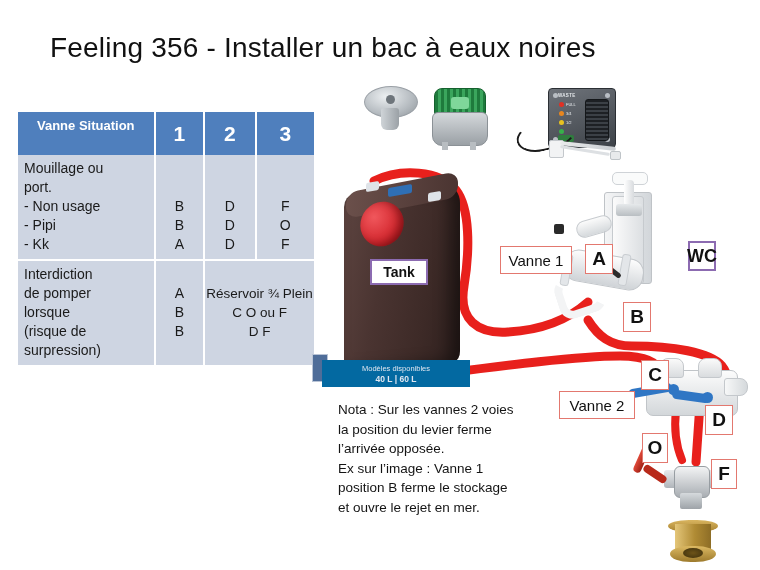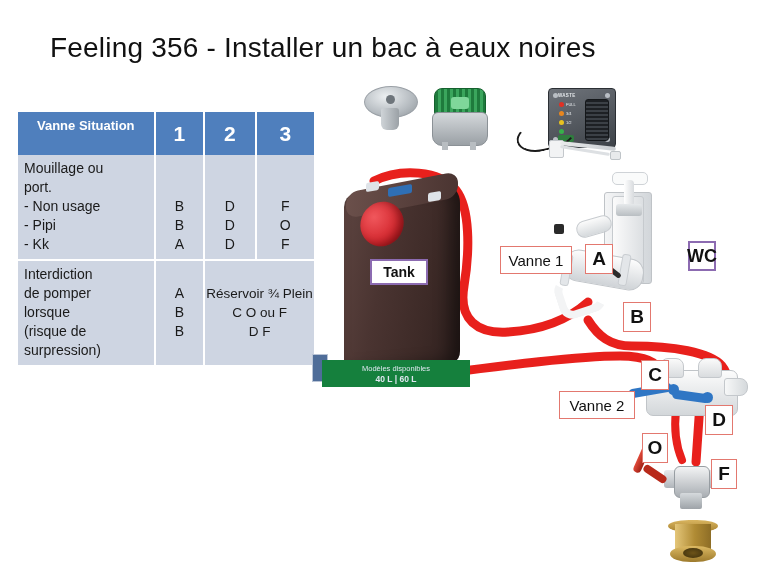--- a/index.html
+++ b/index.html
@@ -68,21 +68,21 @@
      background:linear-gradient(95deg,#6b504b,#4a3431);
      border-radius:12px;transform:skewY(-11deg);}
   .tank-cap{position:absolute;left:24px;top:26px;width:44px;height:44px;
      background:radial-gradient(circle at 36% 30%,#f0575c,#cf2027 70%,#9c1318);
      border-radius:50%;transform:rotate(-12deg) skewY(-4deg);
      box-shadow:inset -4px -3px 8px rgba(0,0,0,.35);}
   .tank-fit{position:absolute;width:13px;height:9px;background:#dfe3e8;
      border-radius:2px;transform:skewY(-10deg);}
   .tank-fit.blue{background:#2f6fb5;width:24px;}
   .banner{position:absolute;left:-14px;top:184px;width:148px;height:27px;
-     background:#15803d;color:#dfe6f0;text-align:center;
+     background:#0369a1;color:#dfe6f0;text-align:center;
      font-size:7.5px;line-height:11px;padding-top:3px;box-sizing:border-box;}
   .banner b{font-size:8.5px;}
 
   
   .deckcap{position:absolute;left:364px;top:86px;width:52px;height:48px;}
   .deckcap .disc{position:absolute;left:0;top:0;width:52px;height:30px;
      background:radial-gradient(ellipse at 40% 32%,#eceff1,#b5bbc0 60%,#8d9398);
      border-radius:50%;border:1px solid #9aa0a6;}
   .deckcap .stem{position:absolute;left:17px;top:22px;width:18px;height:22px;
      background:linear-gradient(90deg,#cfd4d8,#9ba1a6);border-radius:3px 3px 6px 6px;}
@@ -266,20 +266,26 @@
       <td class="bcell shadeA last" colspan="2">
         <div class="spanwide">Réservoir ¾ Plein
 C            O ou F
 D                F</div>
       </td>
     </tr>
   </tbody>
     </table>
   <div class="tabtag"></div>
 
+  <div class="nota">Nota : Sur les vannes 2 voies
+la position du levier ferme
+l’arrivée opposée.
+Ex sur l’image : Vanne 1
+position B ferme le stockage
+et ouvre le rejet en mer.</div>
 
   <div class="deckcap">
     <div class="disc"></div>
       <div class="nub"></div>
       <div class="stem"></div>
   </div>
 
   <div class="vent">
     <div class="grn"></div>
       <div class="base"></div>

